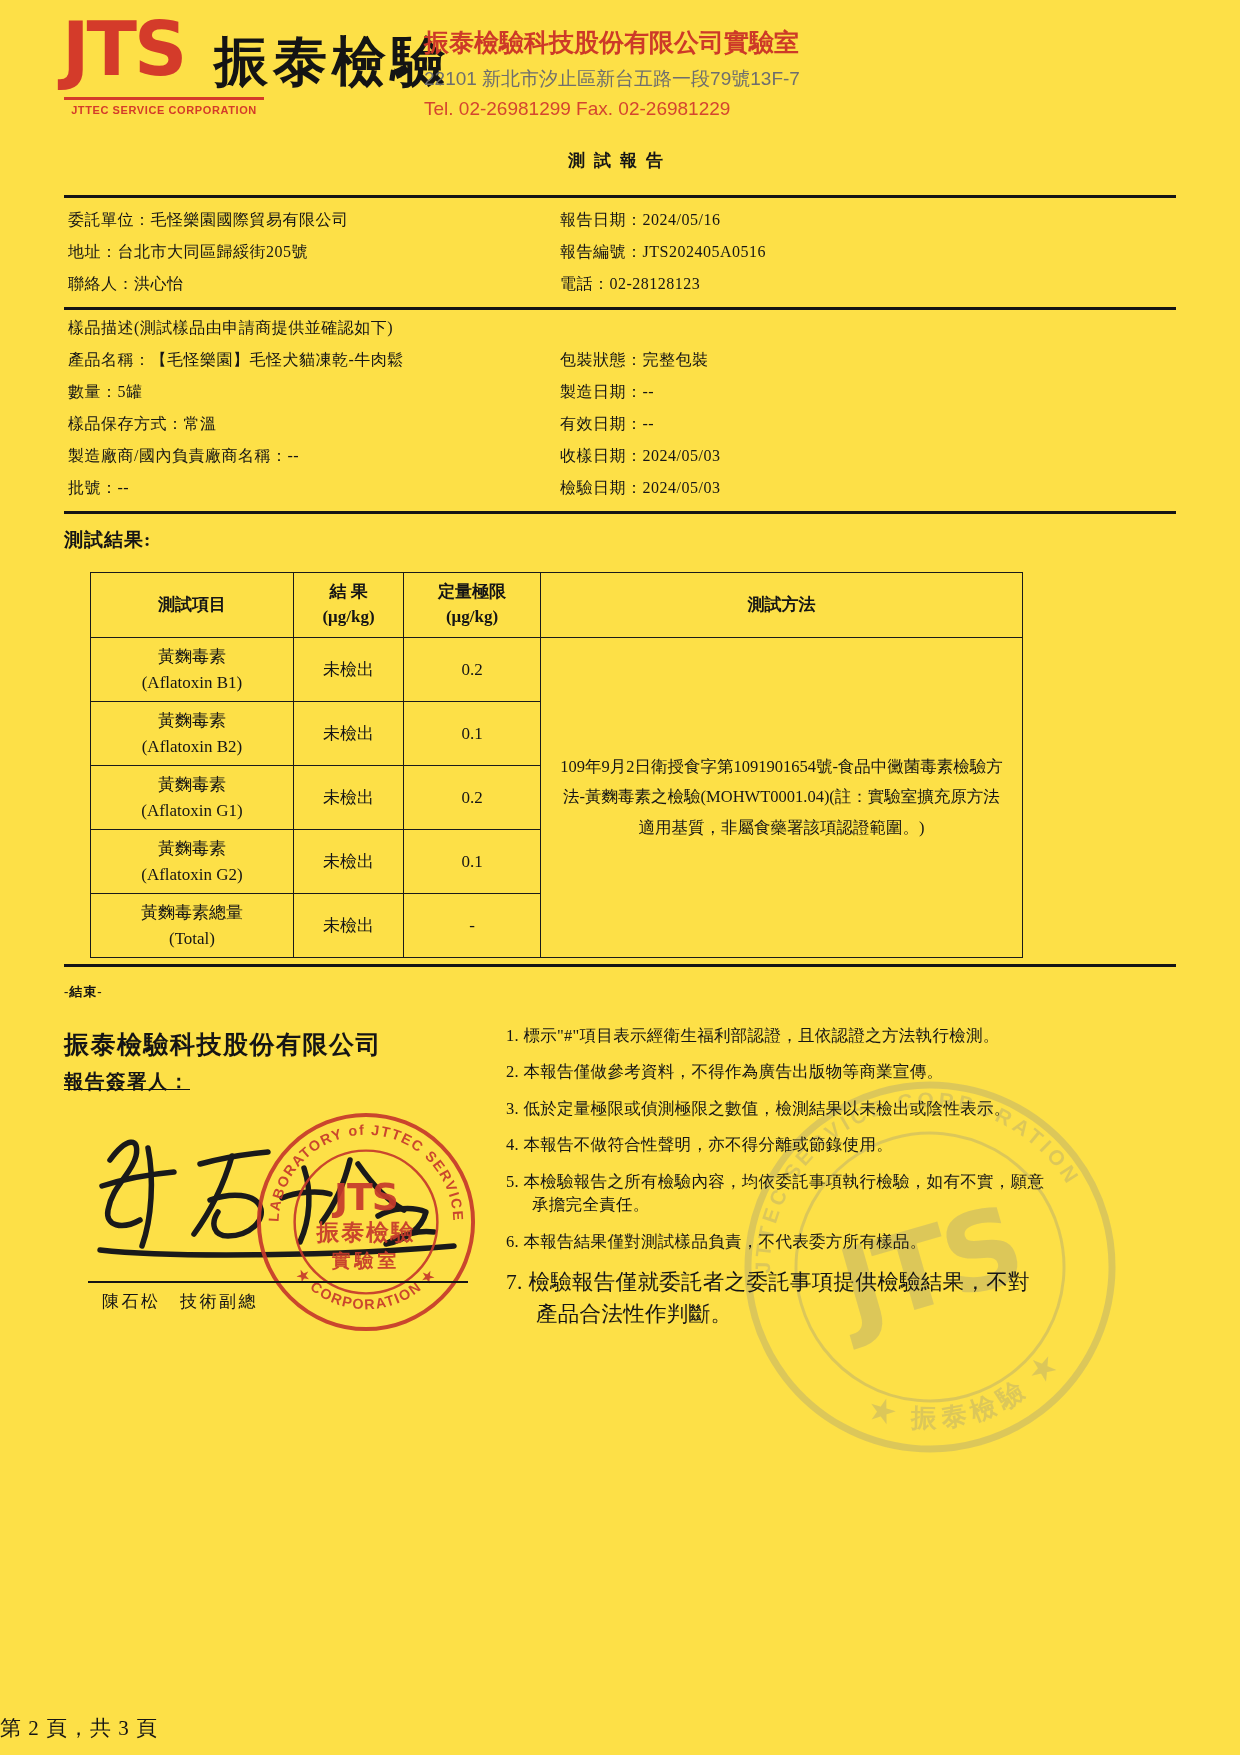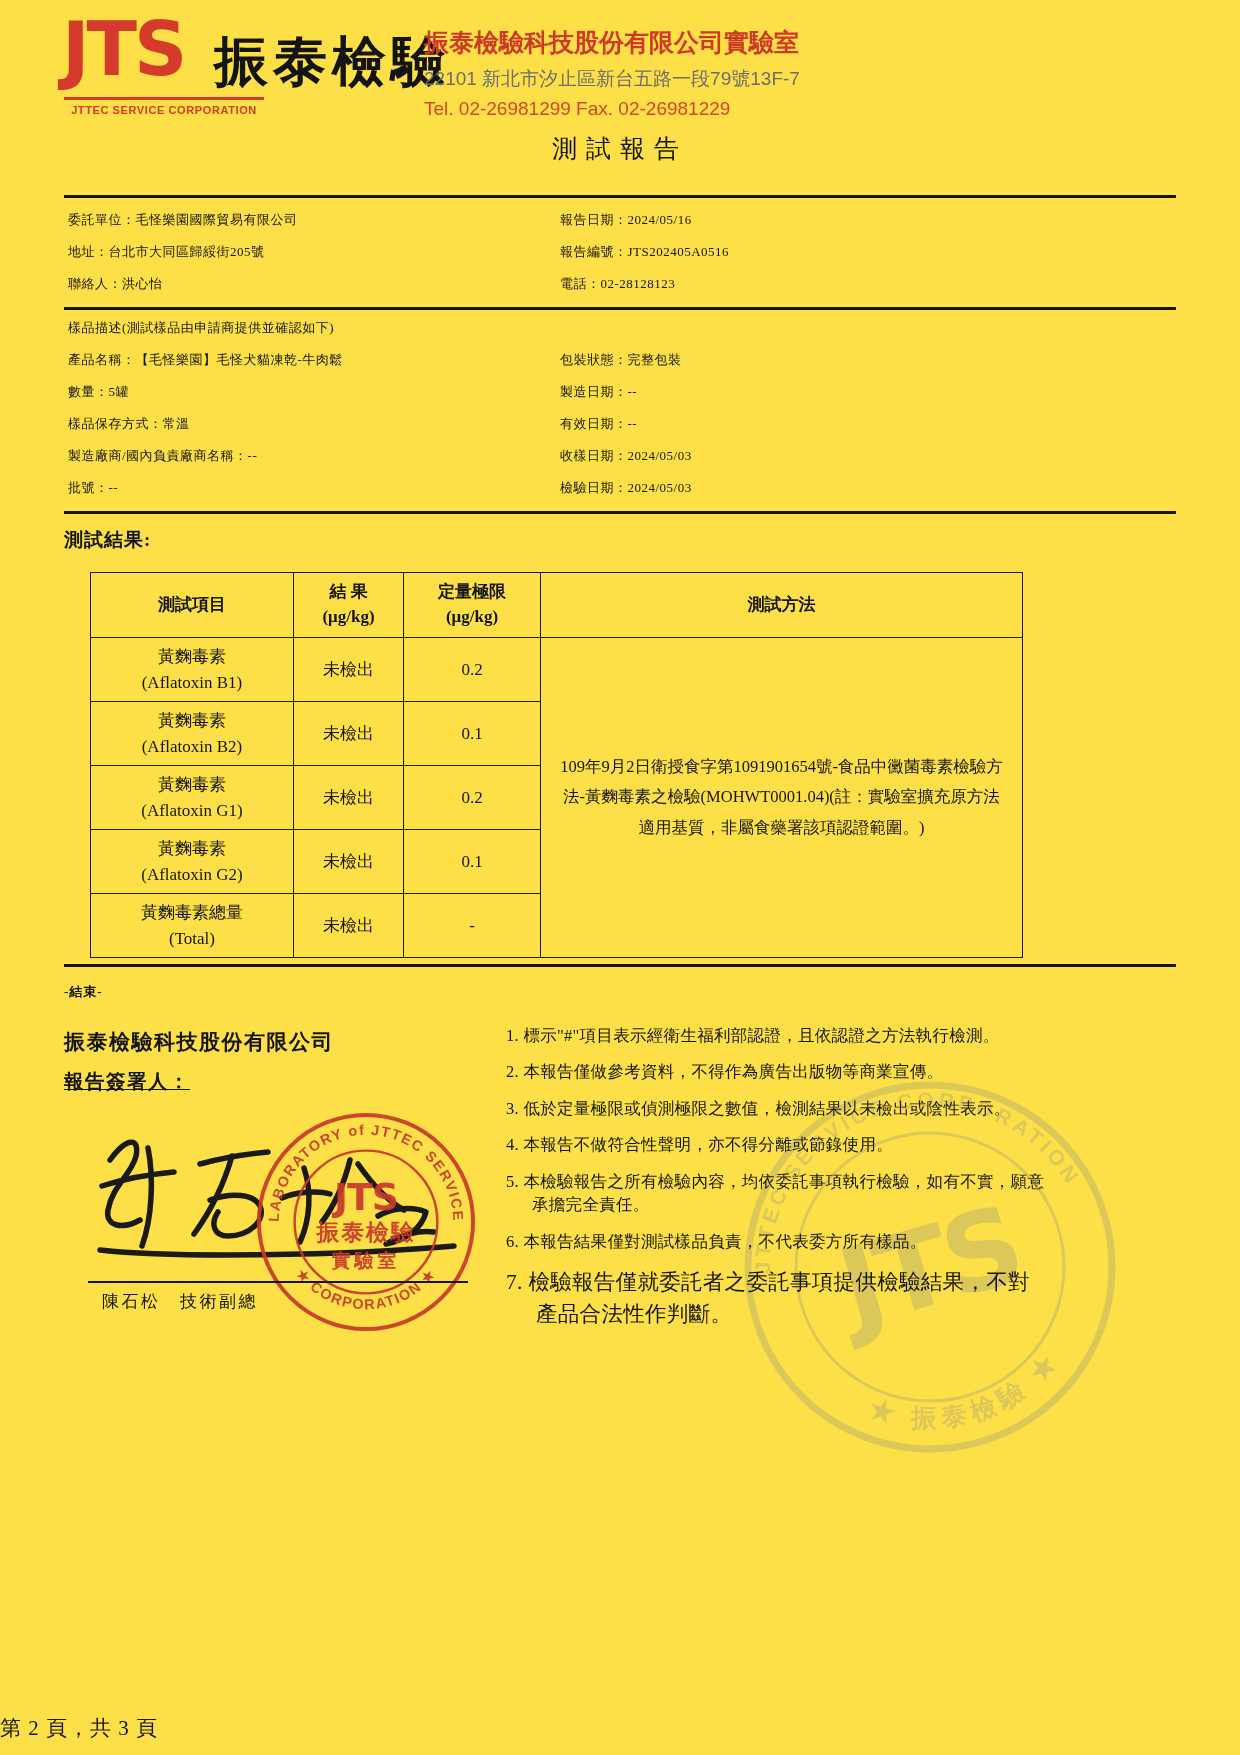--- a/index.html
+++ b/index.html
@@ -12,44 +12,44 @@
   .logo-sub{position:absolute;left:64px;top:97px;width:200px;text-align:center;
             font-family:"Liberation Sans",sans-serif;font-weight:700;font-size:11px;
             color:#d43b2a;letter-spacing:.6px;border-top:3px solid #d43b2a;padding-top:4px;}
   .brand{position:absolute;left:214px;top:26px;font-family:"Liberation Sans",sans-serif;
          font-weight:700;font-size:54px;letter-spacing:5px;color:#141414;}
   .company-block{position:absolute;left:424px;top:26px;font-family:"Liberation Sans",sans-serif;}
   .company-name{font-size:25px;font-weight:700;color:#cd3a28;margin-bottom:7px;}
   .company-address{font-size:19px;color:#6e6e6e;margin-bottom:6px;}
   .company-contact{font-size:19px;color:#d4452f;}
 
-  .doc-title{position:absolute;top:132px;left:0;width:100%;text-align:center;
-             font-size:25px;font-weight:400;letter-spacing:9px;}
+  .doc-title{position:absolute;top:149px;left:0;width:100%;text-align:center;
+             font-size:17px;font-weight:700;letter-spacing:9px;}
 
   .rule{position:absolute;left:64px;width:1112px;border-top:3px solid #151515;}
 
   
-  .info-col{position:absolute;font-size:13px;letter-spacing:.5px;}
+  .info-col{position:absolute;font-size:16px;letter-spacing:.5px;}
   .info-col .row{margin-bottom:13px;line-height:19px;white-space:nowrap;}
 
   
   .results-heading{position:absolute;left:64px;top:527px;font-size:19px;font-weight:700;letter-spacing:1px;text-align:center;}
   table.results{position:absolute;left:90px;top:572px;width:932px;border-collapse:collapse;table-layout:fixed;}
   .results th,.results td{border:1.6px solid #1a1a1a;text-align:center;vertical-align:middle;
                           font-size:17px;font-weight:400;}
   .results th{height:62px;font-weight:600;line-height:1.45;}
   .results td.item{padding:6px 32px;line-height:1.5;}
   .results tr.r{height:64px;}
   .results tr.r-last{height:46px;}
   .results td.method{font-size:16.5px;line-height:1.85;padding:10px 16px;}
 
   
   .end-marker{position:absolute;top:983px;left:64px;width:990px;text-align:left;
               font-size:13px;font-weight:600;letter-spacing:1px;}
-  .company-line{position:absolute;left:64px;top:1028px;font-size:21px;font-weight:600;letter-spacing:1.5px;}
+  .company-line{position:absolute;left:64px;top:1028px;font-size:25px;font-weight:600;letter-spacing:1.5px;}
   .signer-label{position:absolute;left:64px;top:1068px;font-size:19.5px;font-weight:600;letter-spacing:1.5px;text-decoration:underline;}
   .signature-svg{position:absolute;left:82px;top:1108px;z-index:2;}
   .stamp-svg{position:absolute;left:252px;top:1108px;z-index:3;}
   .sig-line{position:absolute;left:88px;top:1281px;width:380px;border-top:2.5px solid #151515;z-index:4;}
   .signer-name{position:absolute;left:102px;top:1290px;font-size:17px;letter-spacing:2.5px;z-index:4;}
 
   .notes{position:absolute;left:506px;top:1024px;width:544px;z-index:2;}
   .note{font-size:16.5px;line-height:1.42;margin-bottom:13px;padding-left:26px;text-indent:-26px;letter-spacing:.3px;}
   .note-large{font-size:21.5px;line-height:1.5;margin-top:3px;padding-left:30px;text-indent:-30px;}
 

